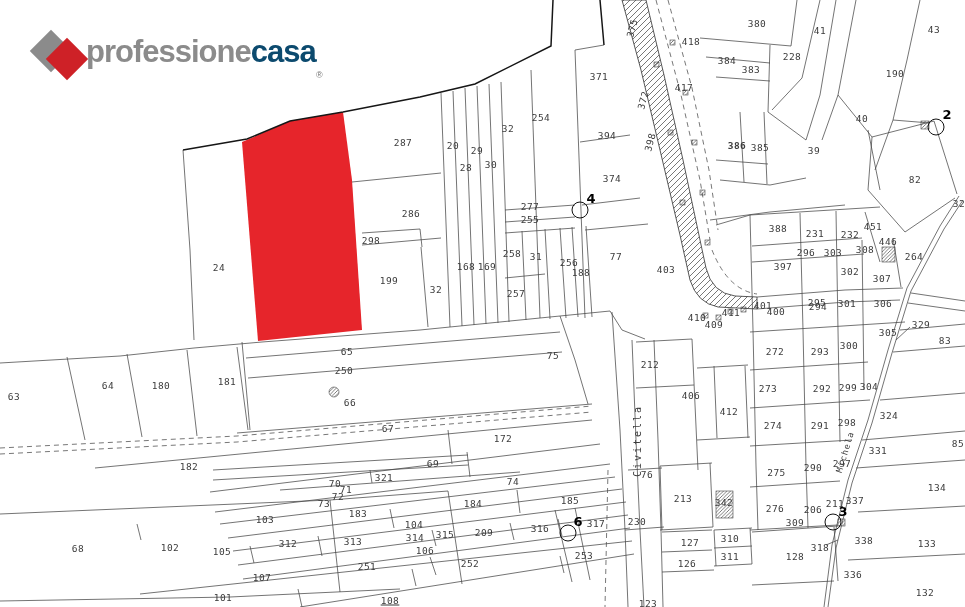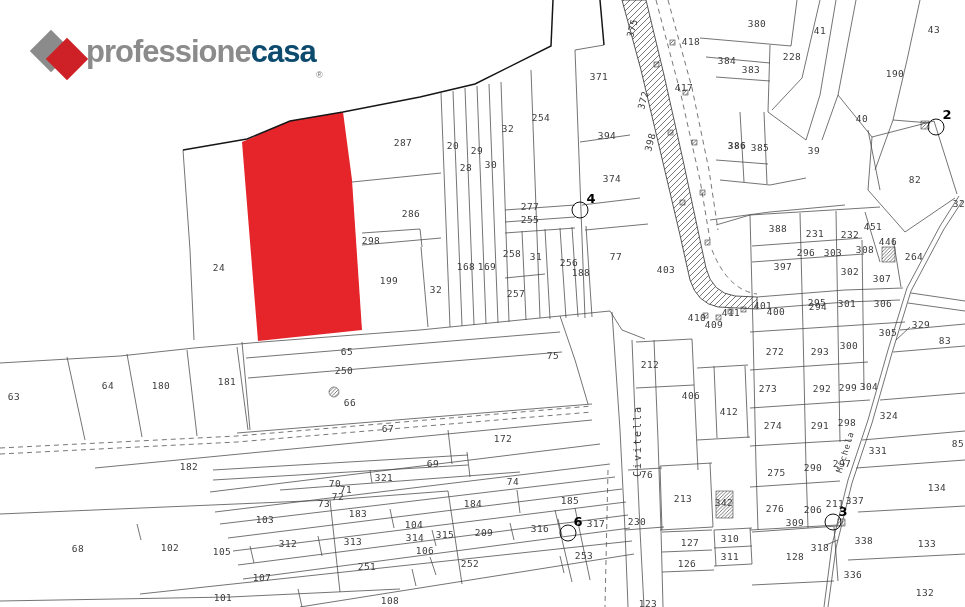--- a/index.html
+++ b/index.html
@@ -265,21 +265,21 @@
       <span class="lbl" style="left: 353px; top: 541px;">313</span>
       <span class="lbl" style="left: 415px; top: 537px;">314</span>
       <span class="lbl" style="left: 445px; top: 534px;">315</span>
       <span class="lbl" style="left: 484px; top: 532px;">209</span>
       <span class="lbl" style="left: 540px; top: 528px;">316</span>
       <span class="lbl" style="left: 596px; top: 523px;">317</span>
       <span class="lbl" style="left: 222px; top: 551px;">105</span>
       <span class="lbl" style="left: 425px; top: 550px;">106</span>
       <span class="lbl" style="left: 262px; top: 577px;">107</span>
       <span class="lbl" style="left: 223px; top: 597px;">101</span>
-      <span class="lbl" style="left: 390px; top: 600px;">108</span>
+      <span class="lbl" style="left: 390px; top: 600px; text-decoration: underline;">108</span>
       <span class="lbl" style="left: 170px; top: 547px;">102</span>
       <span class="lbl" style="left: 78px; top: 548px;">68</span>
       <span class="lbl rot" style="left: 632px; top: 28px;">375</span>
       <span class="lbl rot" style="left: 643px; top: 100px;">372</span>
       <span class="lbl rot" style="left: 650px; top: 142px;">398</span>
       <span class="marker-n" style="left: 591px; top: 198px;">4</span>
       <div class="mcircle" style="left: 580px; top: 210px;"></div>
       <span class="marker-n" style="left: 947px; top: 114px;">2</span>
       <div class="mcircle" style="left: 936px; top: 127px;"></div>
       <span class="marker-n" style="left: 578px; top: 521px;">6</span>

